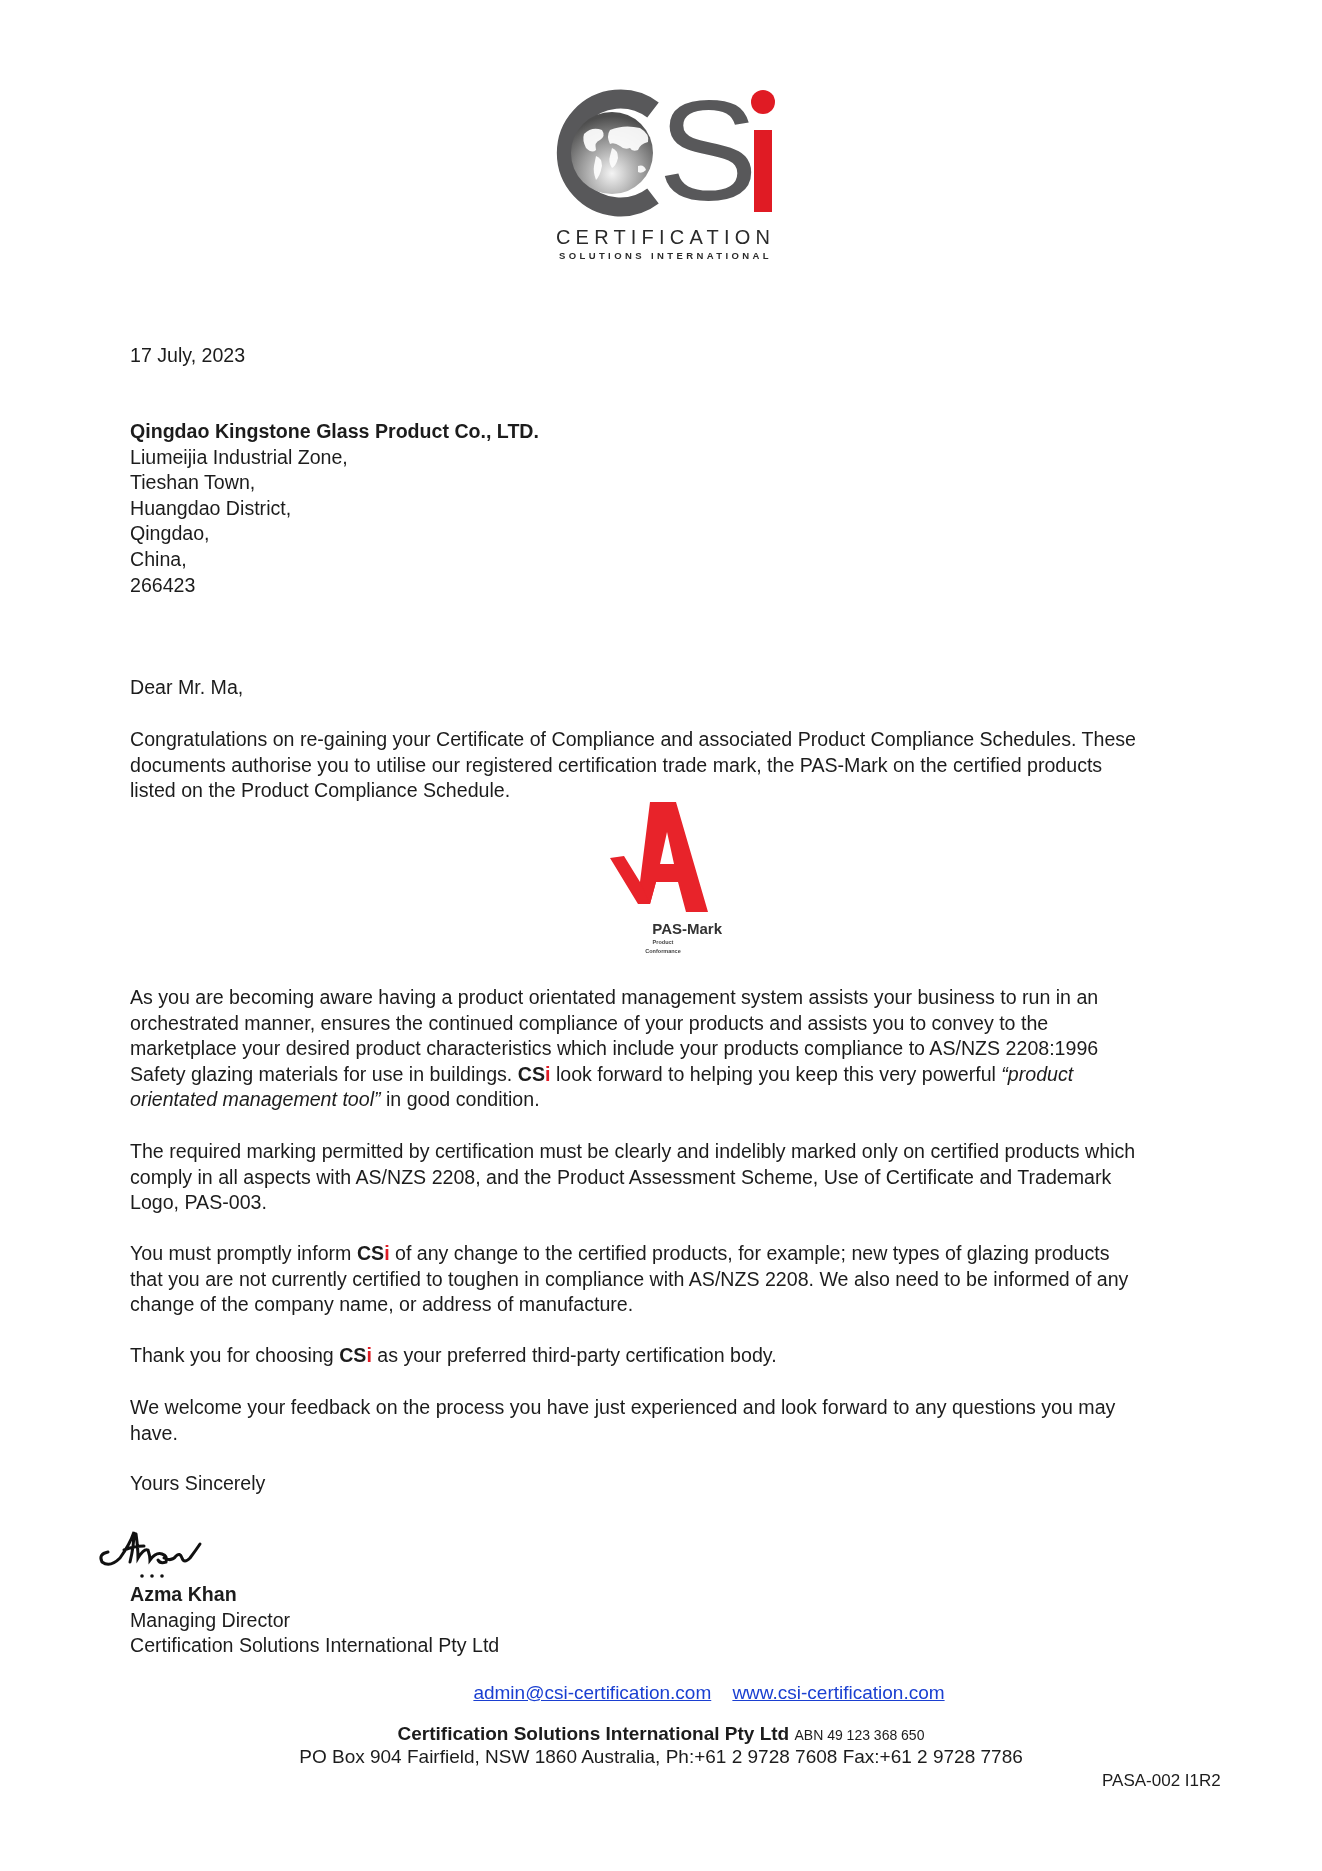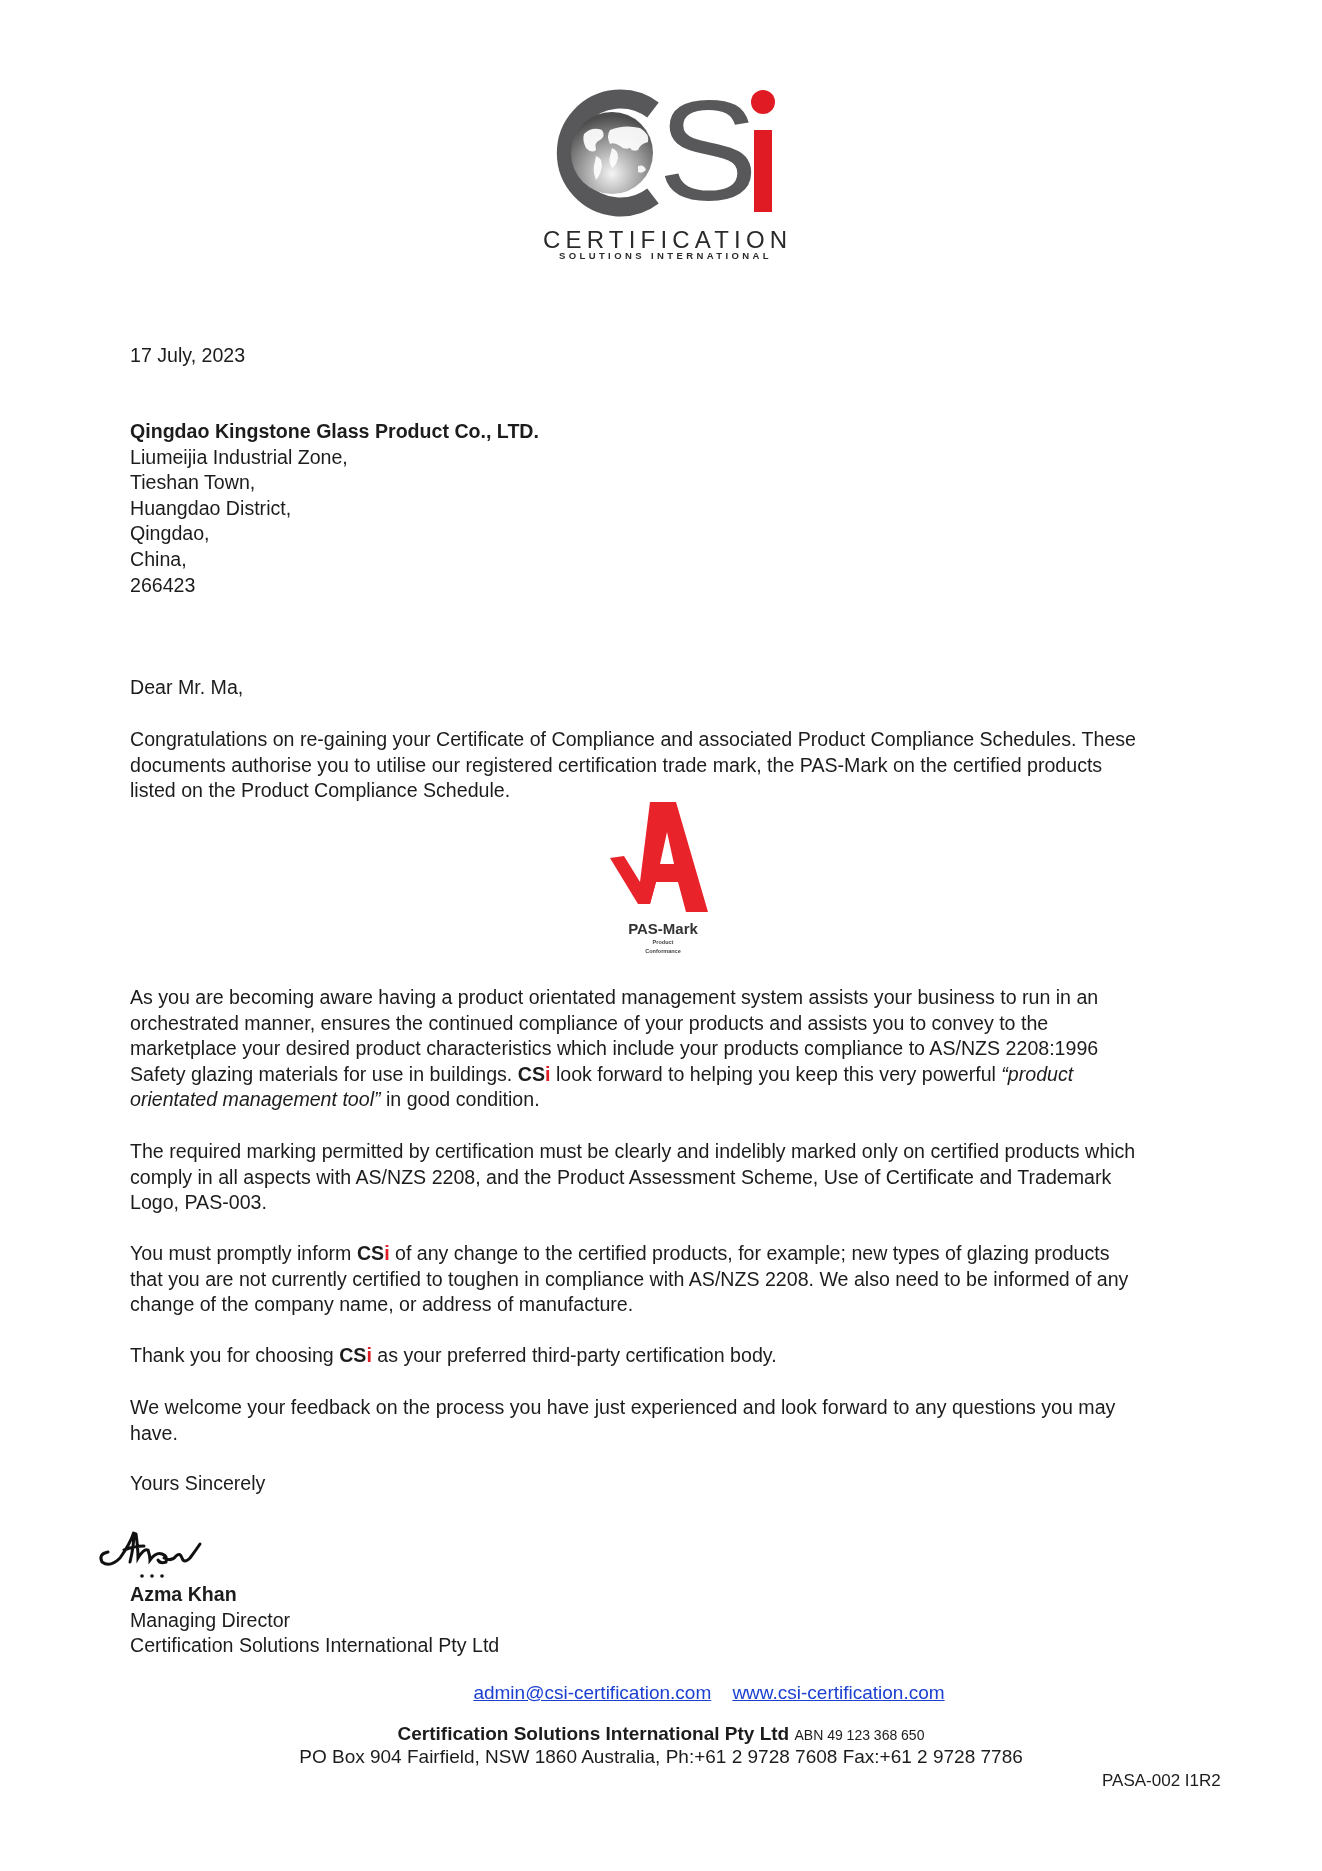--- a/index.html
+++ b/index.html
@@ -8,27 +8,27 @@
   .abs { position: absolute; }
   .txt { font-size: 19.6px; line-height: 25.6px; margin-left: 36px; }
   .bold { font-weight: bold; }
   .red { color: #e01b24; }
   .just { text-align: justify; text-align-last: left; width: 1134px; left: 94px; }
   .line { display: block; white-space: nowrap; }
 
   
   .logo { left: 540px; top: 78px; width: 250px; height: 185px; }
   .logo-cert { position: absolute; left: 3px; top: 148px; width: 245px; text-align: center;
-               font-size: 24px; letter-spacing: 5.2px; color: #2a2a2a; font-weight: normal; }
+               font-size: 20px; letter-spacing: 5.2px; color: #2a2a2a; font-weight: normal; }
   .logo-sol { position: absolute; left: 3px; top: 172px; width: 245px; text-align: center;
               font-size: 9.5px; letter-spacing: 3.4px; color: #2a2a2a; font-weight: bold; }
 
   
   .pas { left: 604px; top: 800px; width: 118px; height: 160px; }
-  .pas-label { position: absolute; left: 0; top: 120px; width: 118px; text-align: center;
+  .pas-label { position: absolute; left: 0; top: 120px; width: 118px; text-align: right;
                font-size: 15px; font-weight: bold; color: #333; }
   .pas-sub { position: absolute; left: 0; width: 118px; text-align: center;
              font-size: 5.5px; font-weight: bold; color: #444; }
 
   .footer { left: 0; width: 1322px; text-align: center; font-size: 19px; line-height: 23.5px; }
   .footer .abn { font-size: 14px; font-weight: normal; }
   .footer a { color: #1a3fd1; text-decoration: underline; }
   .docref { left: 1102px; top: 1771px; font-size: 17px; }
 </style>
 </head>

